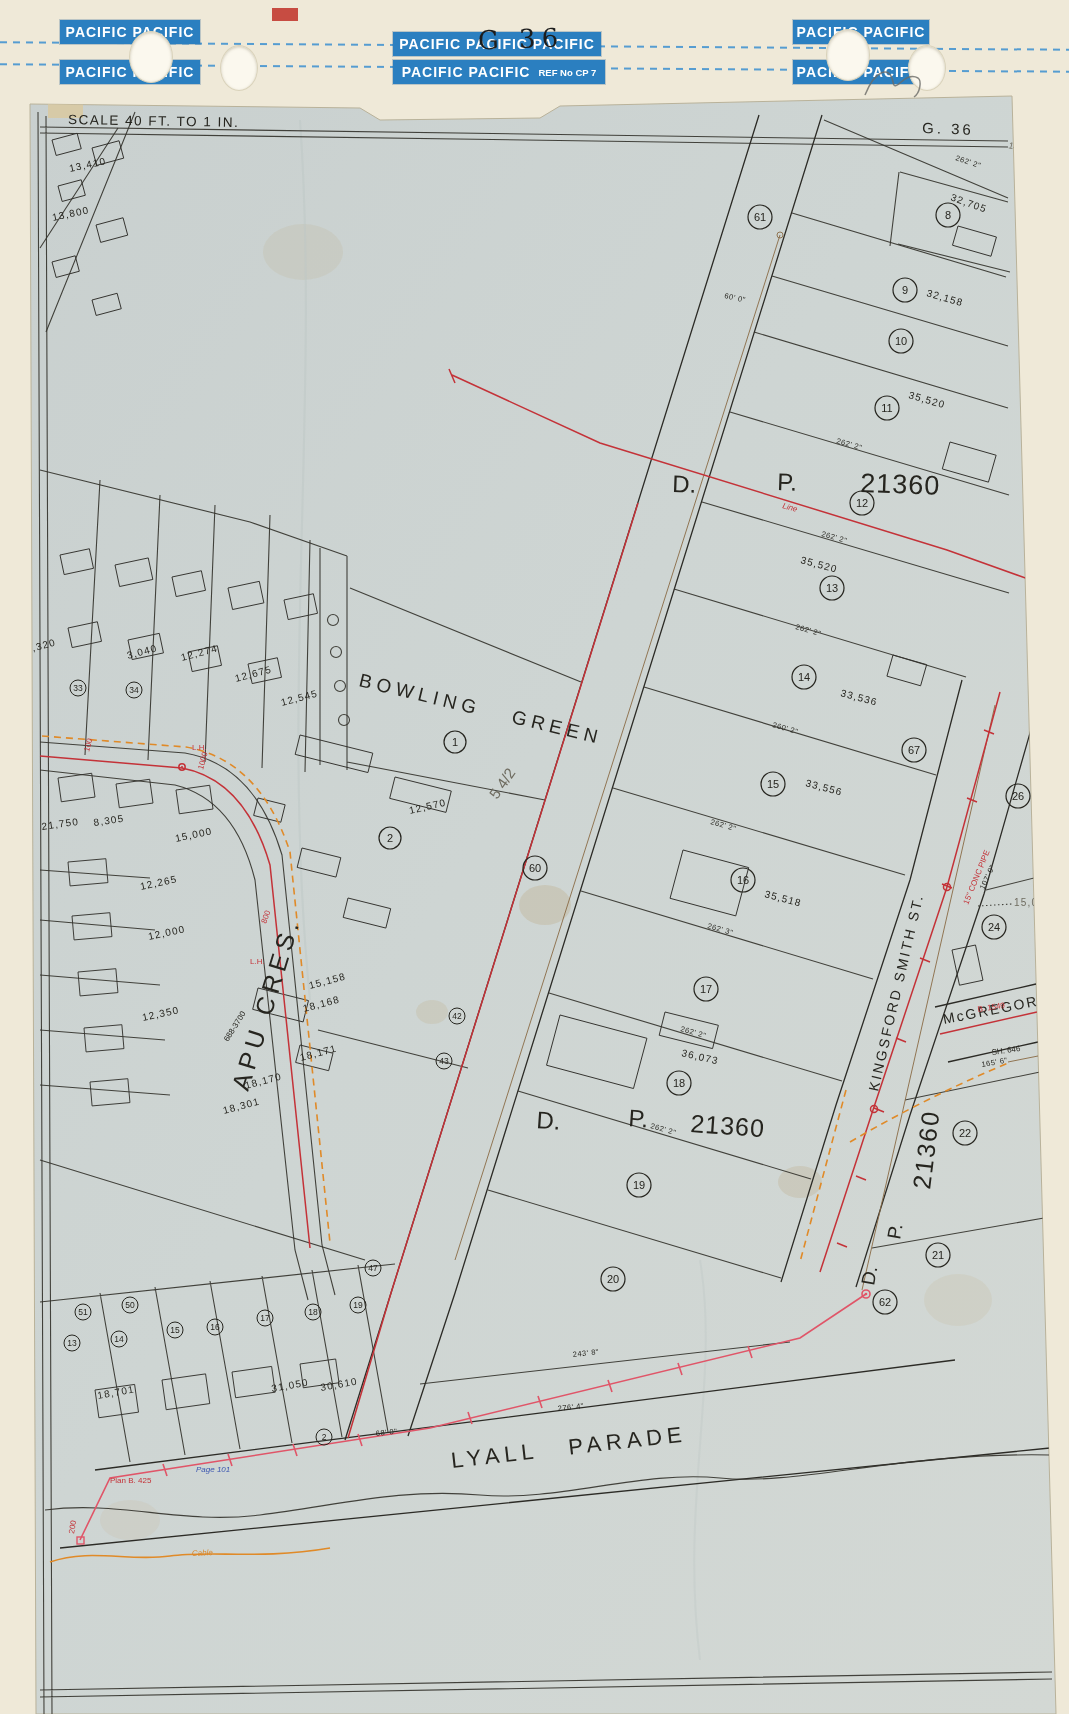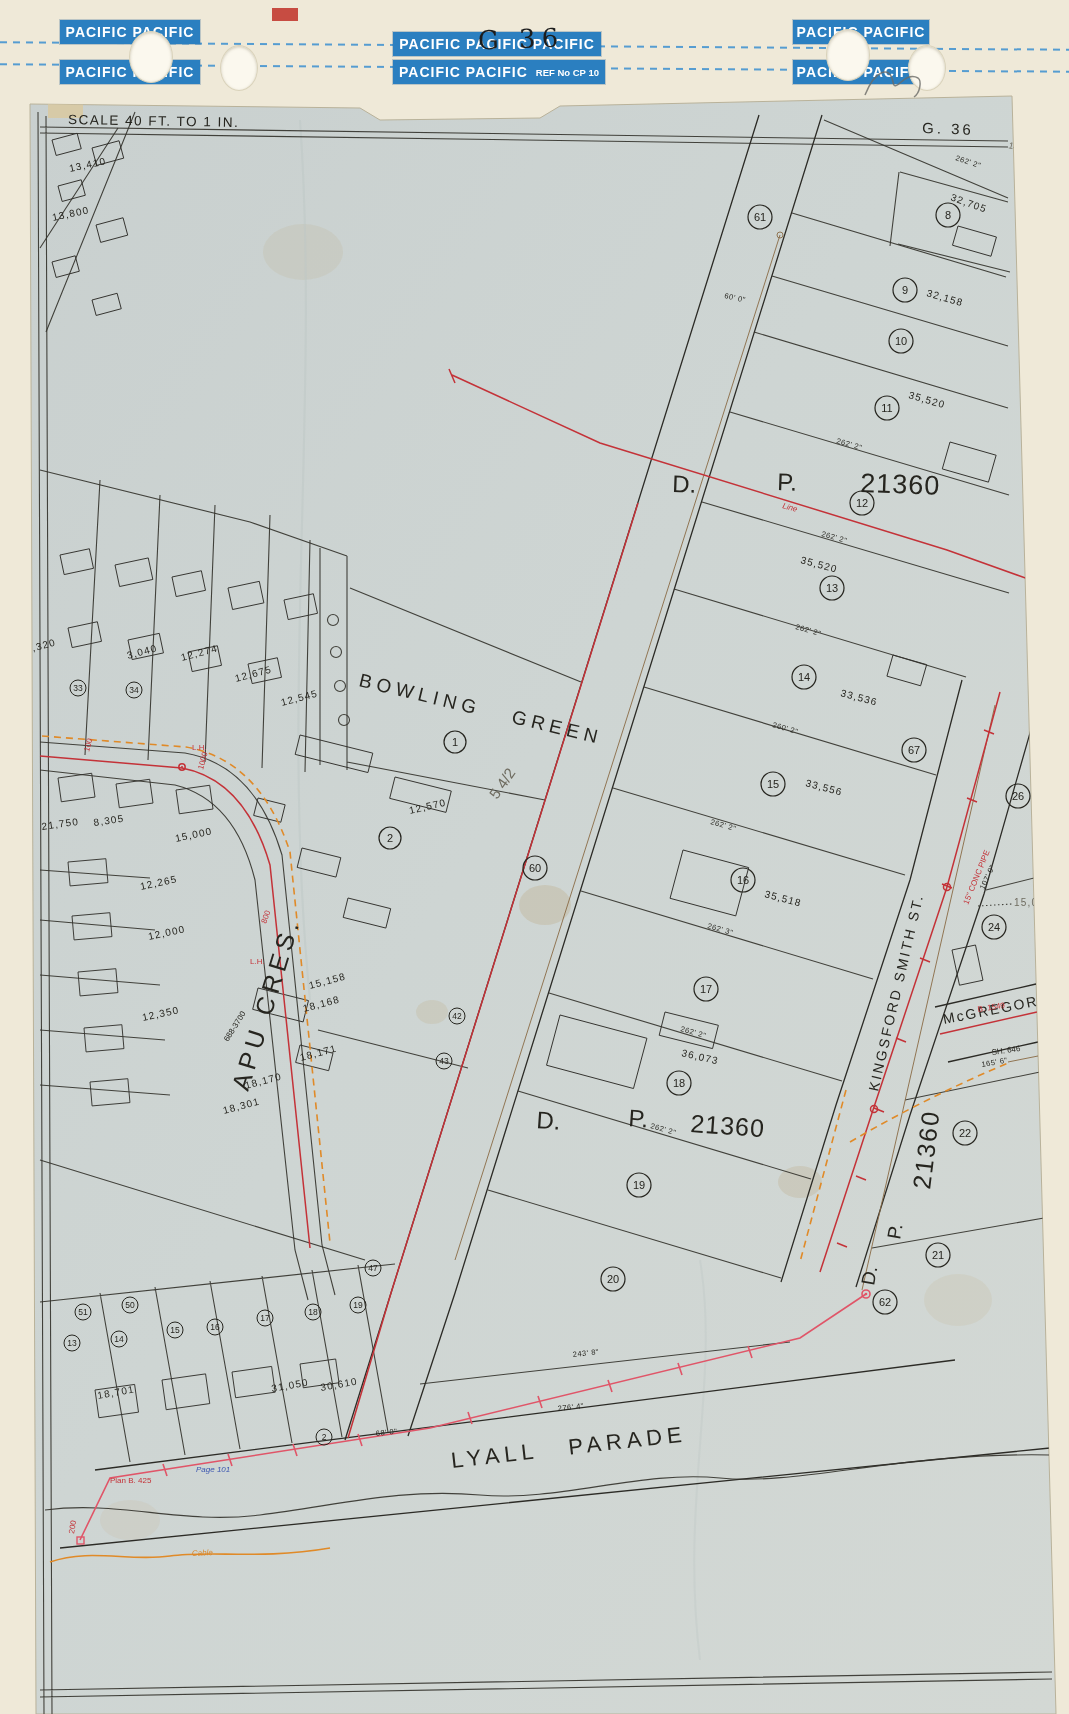--- a/index.html
+++ b/index.html
@@ -452,21 +452,21 @@
       <span>PACIFIC PACIFIC PACIFIC</span>
     </div>
   <div class="pacbox" style="left:793px;top:20px;width:136px;">
       <span>PACIFIC PACIFIC</span>
     </div>
   <div class="pacbox" style="left:60px;top:60px;width:140px;">
       <span>PACIFIC PACIFIC</span>
     </div>
   <div class="pacbox" style="left:393px;top:60px;width:212px;">
     <span>PACIFIC PACIFIC</span>
-      <span class="ref">REF No CP 10</span>
+      <span class="ref">REF No CP 7</span>
   </div>
   <div class="pacbox" style="left:793px;top:60px;width:136px;">
       <span>PACIFIC PACIFIC</span>
     </div>
 
   <div id="g36hand">G 36</div>
 
   <div class="hole" style="left:129px;top:31px;width:42px;height:50px;"></div>
   <div class="hole" style="left:220px;top:45px;width:36px;height:44px;"></div>
   <div class="hole" style="left:826px;top:29px;width:42px;height:50px;"></div>

